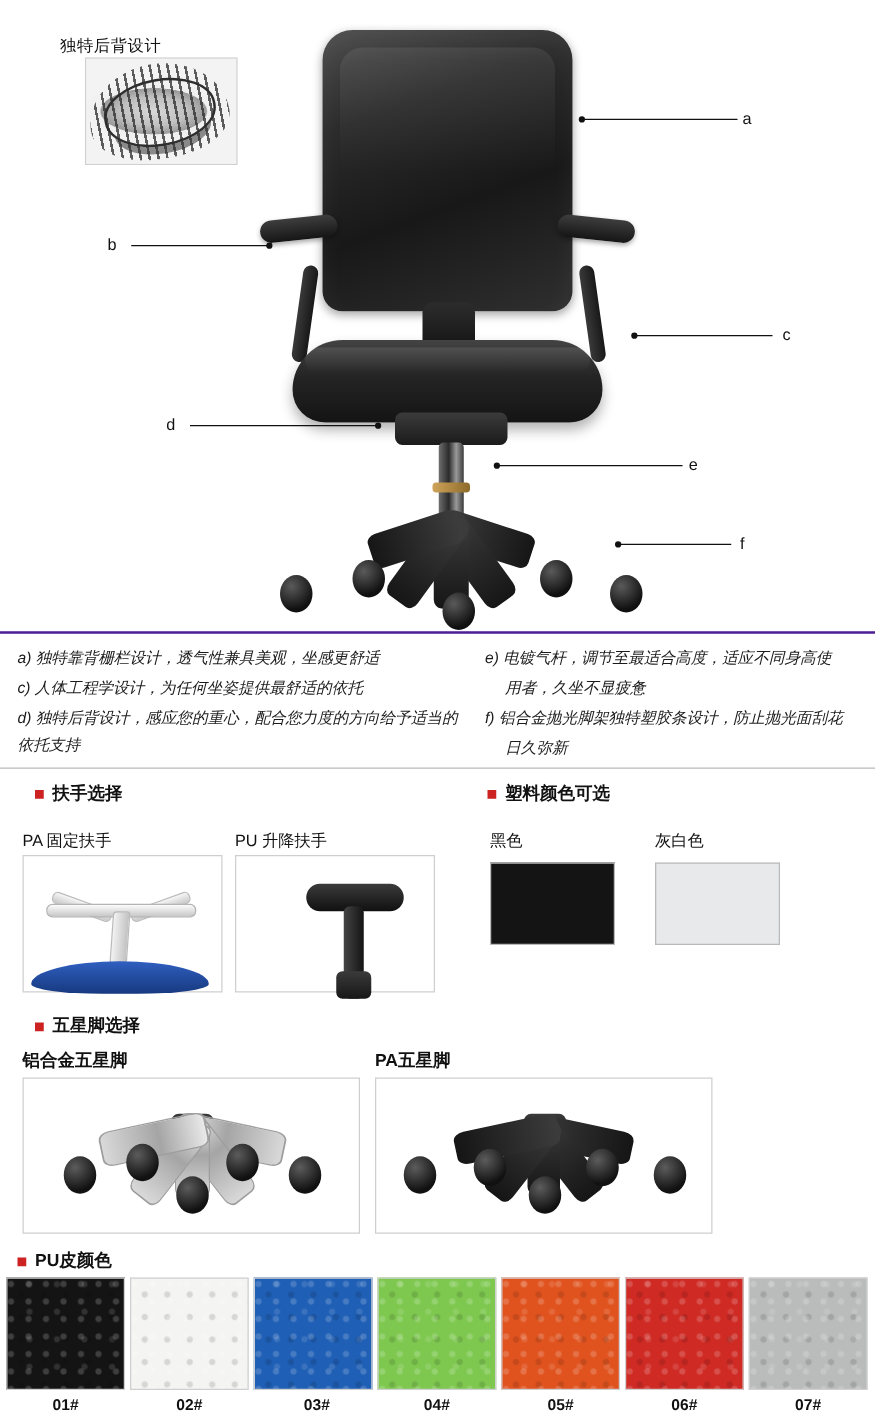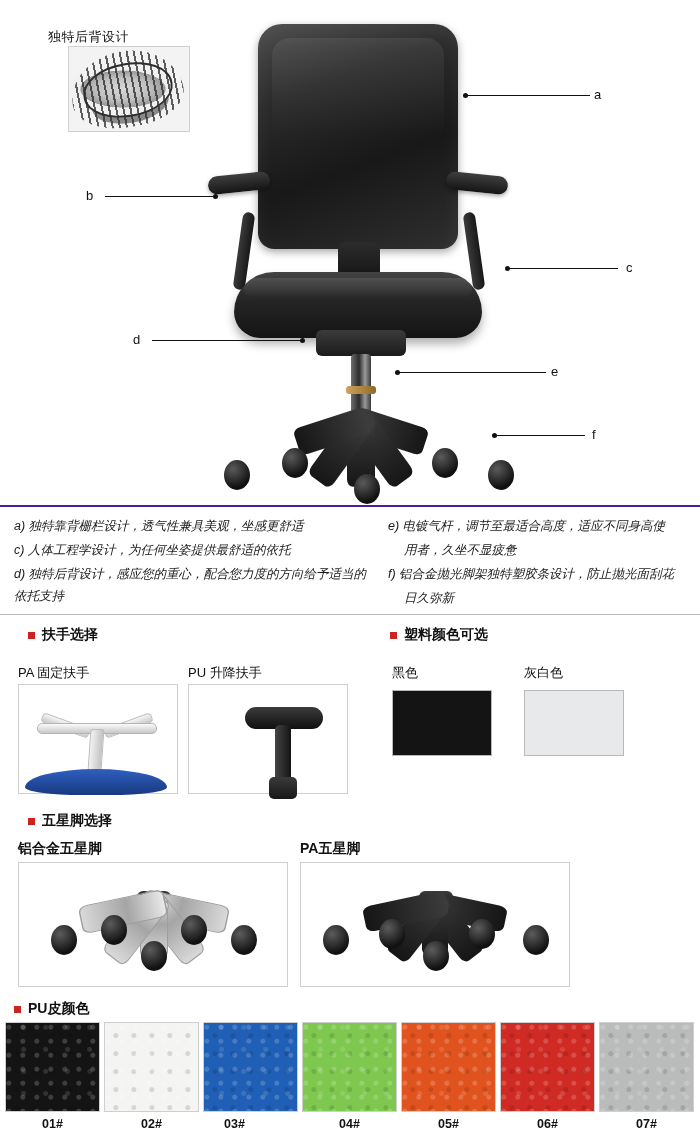--- a/index.html
+++ b/index.html
@@ -394,20 +394,20 @@
         <div class="grain"></div>
       </div>
     <div class="pu-cell" id="pu-sw-6" style="left: 599px; top: 0px; background: rgb(185, 188, 187);">
         <div class="grain"></div>
       </div>
   </div>
 
   <div class="pu-strip" style="top:1117px;">
     <div class="pu-num" style="left:5px;text-align:center;">01#</div>
     <div class="pu-num" style="left:104px;">02#</div>
-    <div class="pu-num" style="left:187px;text-align:center;">03#</div>
+    <div class="pu-num" style="left:206px;text-align:center;">03#</div>
     <div class="pu-num" style="left:302px;">04#</div>
     <div class="pu-num" style="left:401px;">05#</div>
     <div class="pu-num" style="left:500px;">06#</div>
     <div class="pu-num" style="left:599px;">07#</div>
   </div>
 
 </div>
 
 </body></html>

